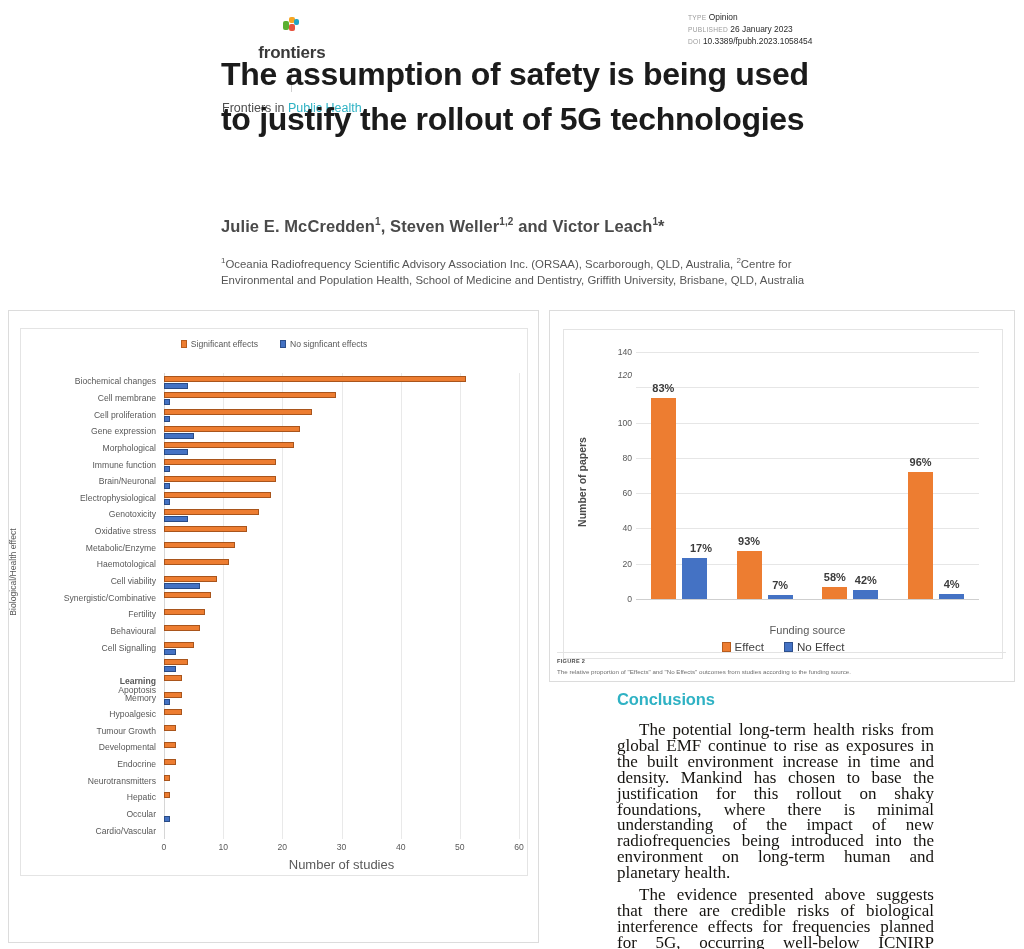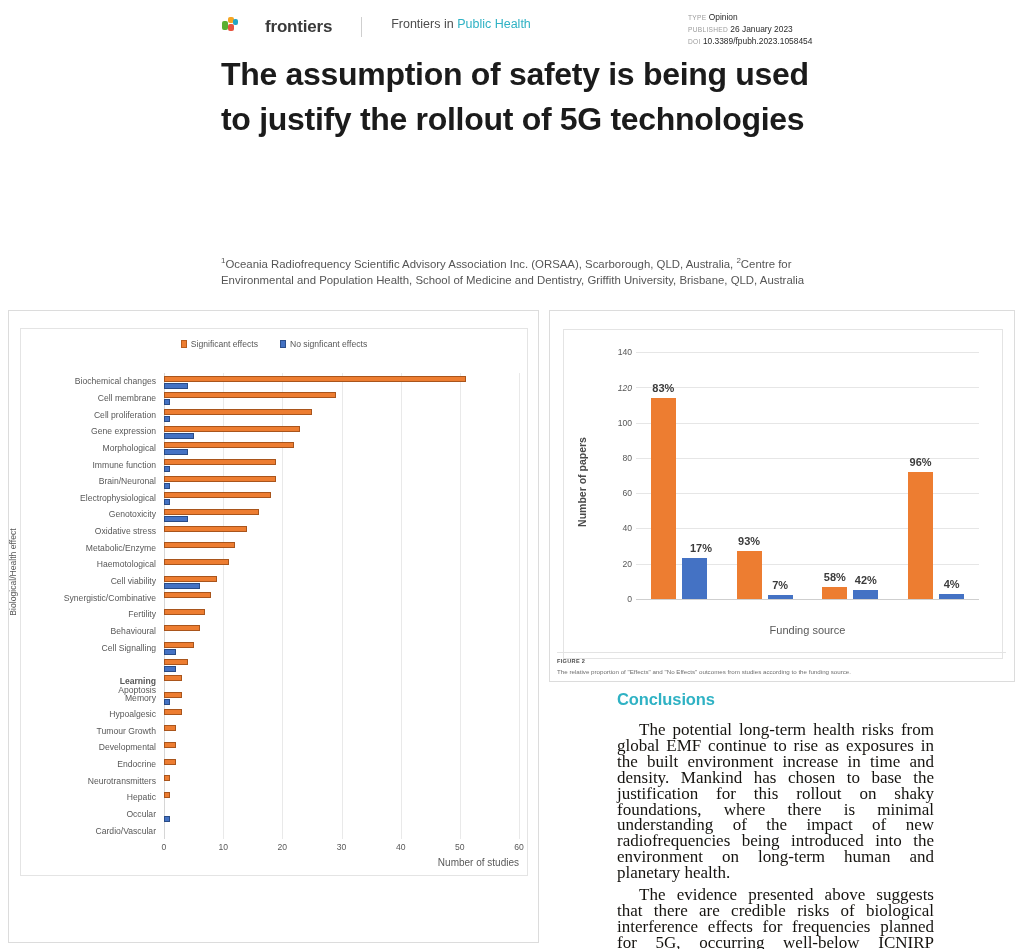--- a/index.html
+++ b/index.html
@@ -7,21 +7,21 @@
     width: 1024px; height: 949px;
     background: #ffffff;
     font-family: "Liberation Sans", sans-serif;
     color: #222;
     overflow: hidden;
   }
   .page { position: relative; width: 1024px; height: 949px; }
 
   
   .masthead { position: absolute; left: 0; top: 8px; width: 1024px; height: 46px; }
-  .brand { position: absolute; left: 222px; top: 9px; display: flex; align-items: flex-start; gap: 26px; }
+  .brand { position: absolute; left: 222px; top: 9px; display: flex; align-items: center; gap: 9px; flex-direction: column; }
   .logo-mark { width: 17px; height: 17px; position: relative; }
   .logo-mark i { position: absolute; display: block; border-radius: 2px; }
   .lm1 { width: 6px; height: 9px; left: 0px; top: 4px; background: #5ab031; }
   .lm2 { width: 6px; height: 6px; left: 6px; top: 0px;  background: #f5a623; }
   .lm3 { width: 6px; height: 7px; left: 6px; top: 7px;  background: #e8533f; }
   .lm4 { width: 5px; height: 6px; left: 11px; top: 2px; background: #22a5c4; }
   .brand-name { font-size: 17px; font-weight: bold; color: #3a3a3a; letter-spacing: -.2px; }
   .brand-sep { width: 1px; height: 20px; background: #cfcfcf; margin: 0 3px; }
   .brand-journal { font-size: 12.5px; color: #4d4d4d; }
   .brand-journal b { color: #2fb2c4; font-weight: normal; }
@@ -86,21 +86,21 @@
   .f1-cats { position: absolute; left: 0; top: 44px; width: 140px; height: 466px; }
   .f1-cat {
     position: absolute; right: 5px; text-align: right;
     font-size: 8.6px; color: #585858; white-space: nowrap;
     transform: translateY(-50%);
   }
   .f1-xticks { position: absolute; left: 143px; top: 513px; width: 355px; height: 14px; }
   .f1-xtick { position: absolute; top: 0; font-size: 8.6px; color: #595959; transform: translateX(-50%); }
   .f1-xlabel {
     position: absolute; left: 143px; top: 528px; width: 355px;
-    text-align: right; font-size: 10px; color: #595959;
+    text-align: center; font-size: 13px; color: #595959;
   }
   .f1-ylabel {
     position: absolute; left: -8px; top: 238px;
     font-size: 8.6px; color: #595959;
     transform: rotate(-90deg) translateX(-50%);
     transform-origin: left center; white-space: nowrap;
   }
 
   
   .f2-chart { left: 13px; top: 18px; width: 440px; height: 330px; }
@@ -183,20 +183,21 @@
         <span class="v">26 January 2023</span>
       </div>
       <div class="row">
         <span class="k">DOI</span>
         <span class="v">10.3389/fpubh.2023.1058454</span>
       </div>
     </div>
   </div>
 
   <h1 class="title">The assumption of safety is being used to justify the rollout of 5G technologies</h1>
+  <div class="authors">Julie E. McCredden<sup>1</sup>, Steven Weller<sup>1,2</sup> and Victor Leach<sup>1</sup>*</div>
   <div class="affil"><sup>1</sup>Oceania Radiofrequency Scientific Advisory Association Inc. (ORSAA), Scarborough, QLD, Australia, <sup>2</sup>Centre for Environmental and Population Health, School of Medicine and Dentistry, Griffith University, Brisbane, QLD, Australia</div>
 
   <div class="panel fig1-panel">
     <div class="chartbox f1-chart">
       <div class="f1-legend">
         <span class="lg">
           <span class="sw o"></span>
           <span>Significant effects</span>
         </span>
         <span class="lg">
@@ -362,21 +363,21 @@
 
   <div class="panel fig2-panel">
     <div class="chartbox f2-chart">
       <div class="f2-yticks" id="f2-yticks">
           <div class="f2-ytick" style="top: 247px;">0</div>
           <div class="f2-ytick" style="top: 211.714px;">20</div>
           <div class="f2-ytick" style="top: 176.429px;">40</div>
           <div class="f2-ytick" style="top: 141.143px;">60</div>
           <div class="f2-ytick" style="top: 105.857px;">80</div>
           <div class="f2-ytick" style="top: 70.5714px;">100</div>
-          <div class="f2-ytick" style="top: 36px; font-style: italic;">120</div>
+          <div class="f2-ytick" style="top: 23px; font-style: italic;">120</div>
           <div class="f2-ytick" style="top: 0px;">140</div>
         </div>
       <div class="f2-ylabel">Number of papers</div>
       <div class="f2-plot">
         <div class="f2-grid" id="f2-grid">
             <span class="base" style="top: 247px;"></span>
             <span style="top: 211.714px;"></span>
             <span style="top: 176.429px;"></span>
             <span style="top: 141.143px;"></span>
             <span style="top: 105.857px;"></span>
@@ -405,20 +406,30 @@
             </div>
             <div class="f2-group" style="left: 257.25px; width: 85.75px;">
               <div class="f2-bar o" style="left: 14.875px; height: 127.029px;"></div>
               <div class="f2-dl" style="left: 4.375px; bottom: 131.029px;">96%</div>
               <div class="f2-bar b" style="left: 45.875px; height: 5.29286px;"></div>
               <div class="f2-dl" style="left: 35.375px; bottom: 9.29286px;">4%</div>
             </div>
           </div>
       </div>
       <div class="f2-xlabel">Funding source</div>
+      <div class="f2-legend">
+        <span class="lg">
+          <span class="sw o"></span>
+          <span>Effect</span>
+        </span>
+        <span class="lg">
+          <span class="sw b"></span>
+          <span>No Effect</span>
+        </span>
+      </div>
     </div>
   </div>
 
   <div class="cap-2-rule"></div>
   <div class="cap cap-2">
     <span class="lbl">FIGURE 2</span>
     <span class="txt">The relative proportion of "Effects" and "No Effects" outcomes from studies according to the funding source.</span>
   </div>
 
   <h2 class="conclusions-h">Conclusions</h2>

